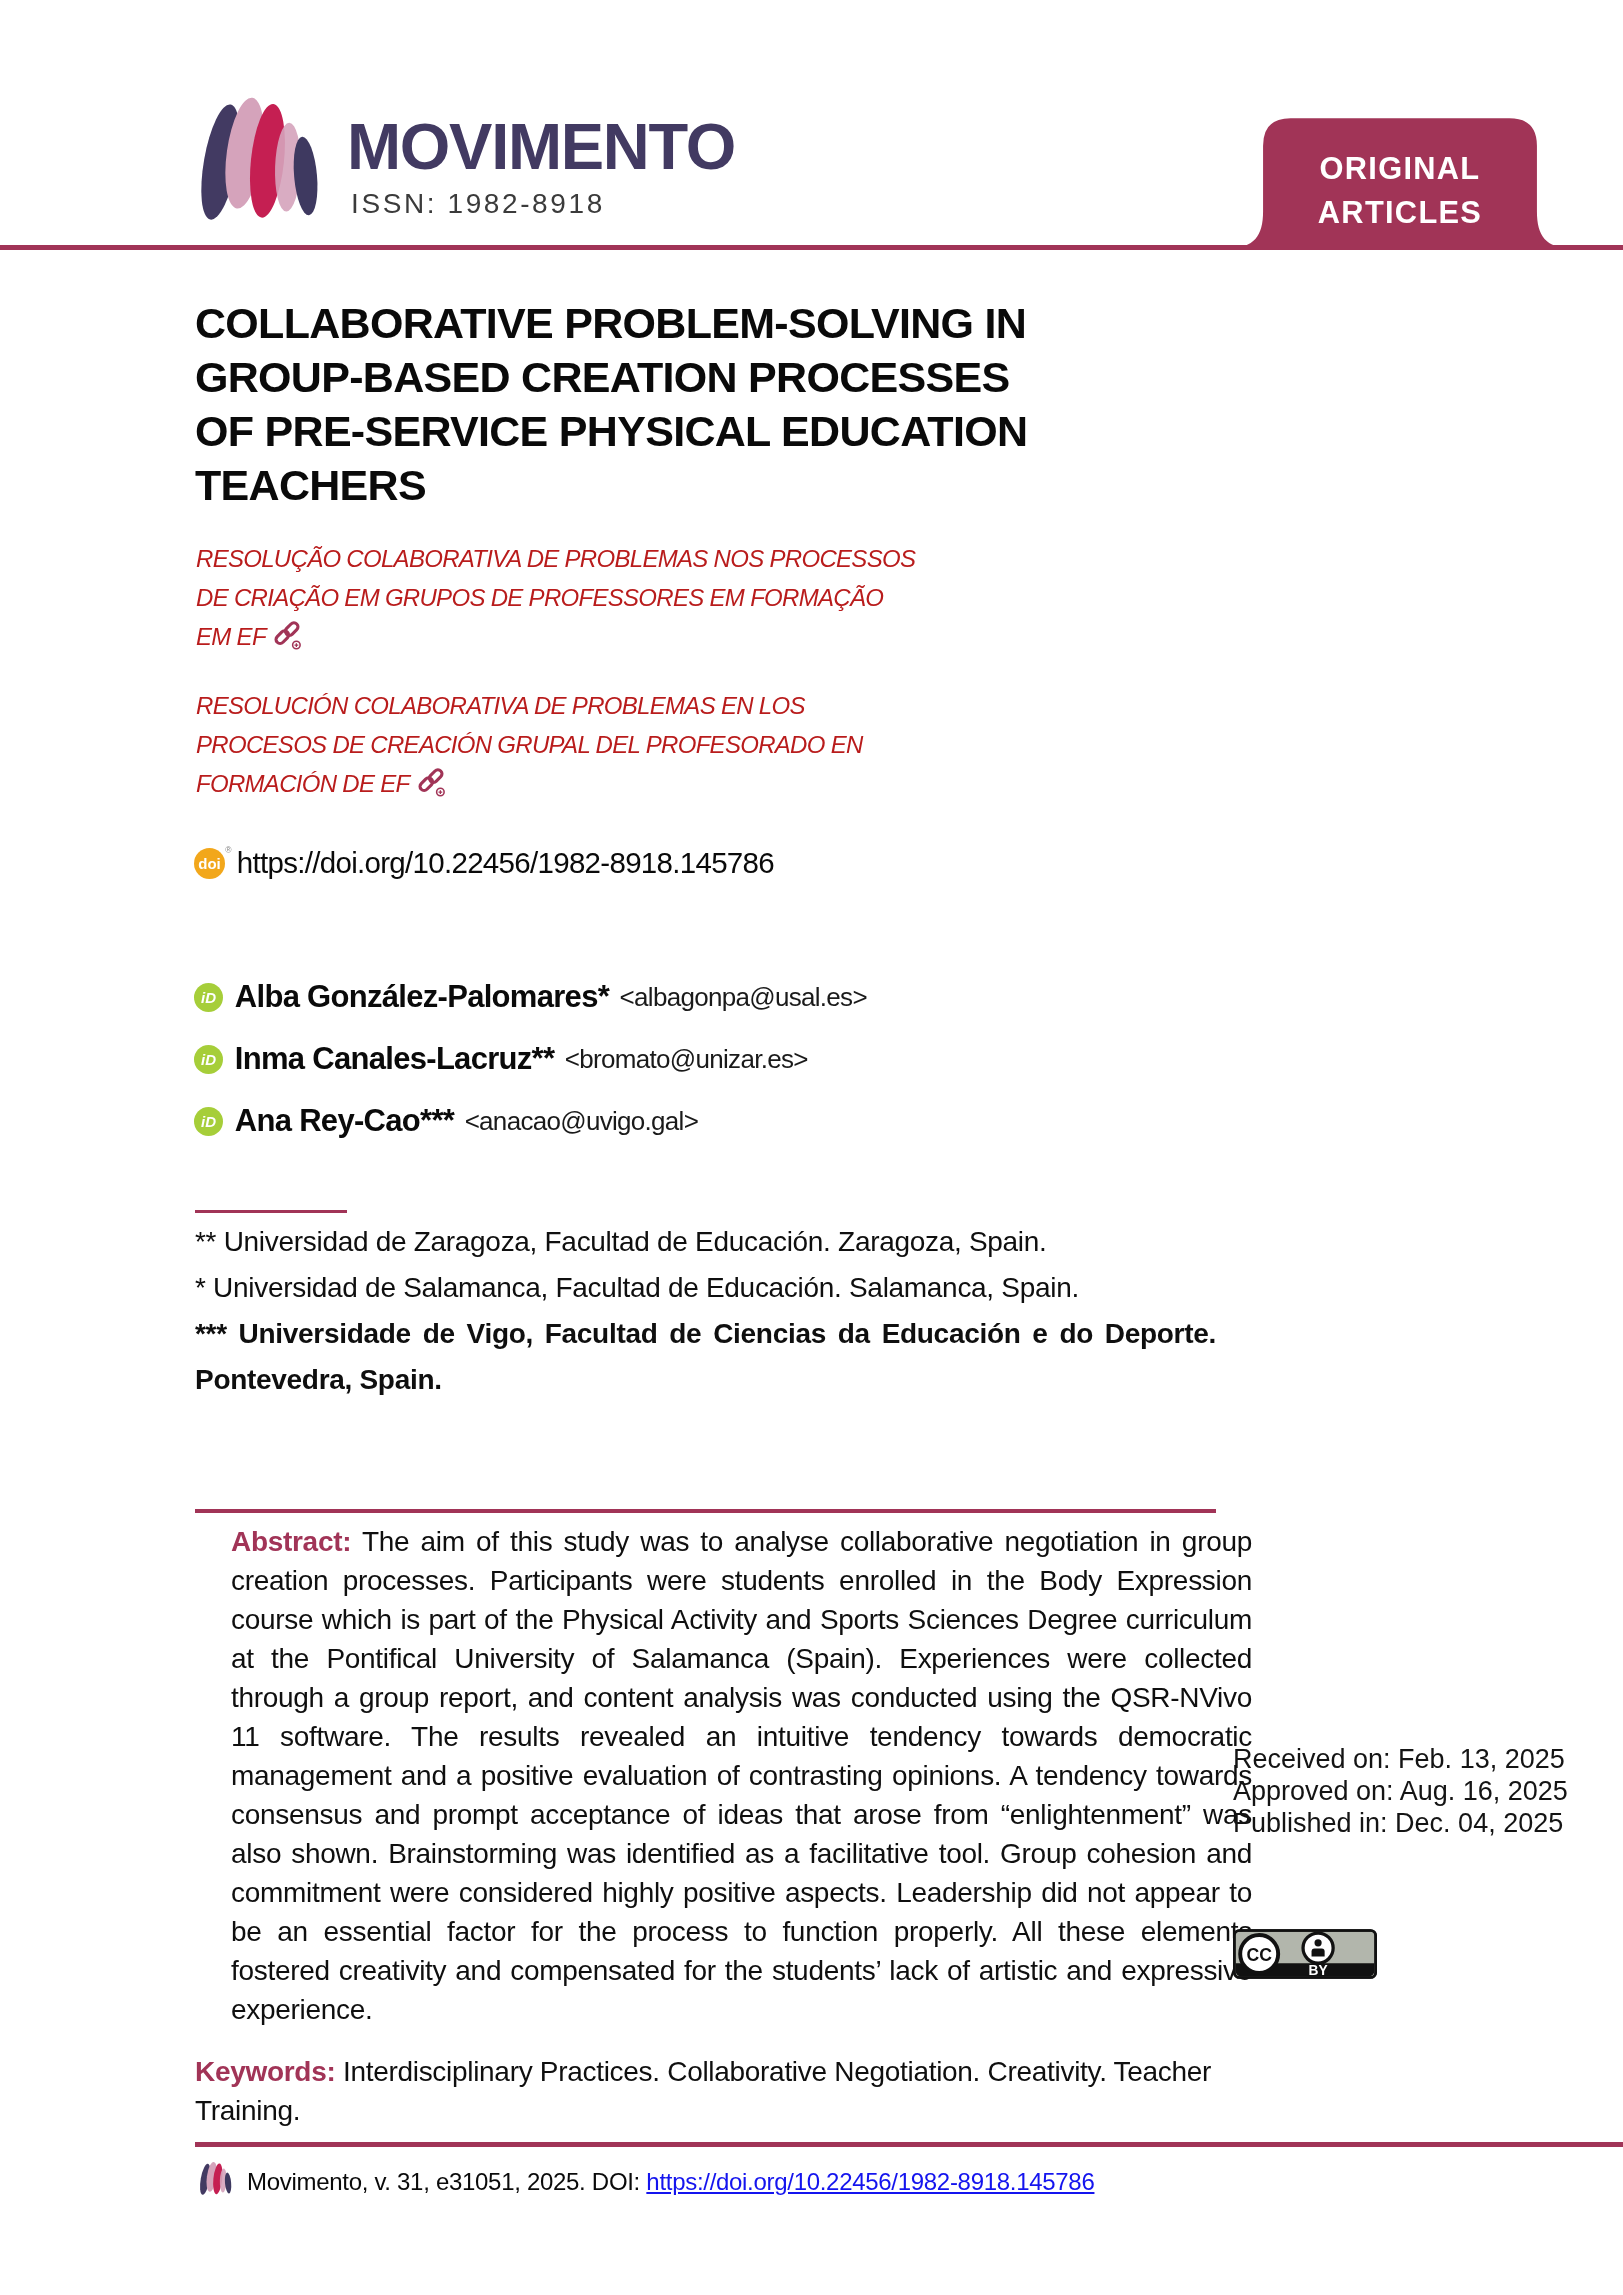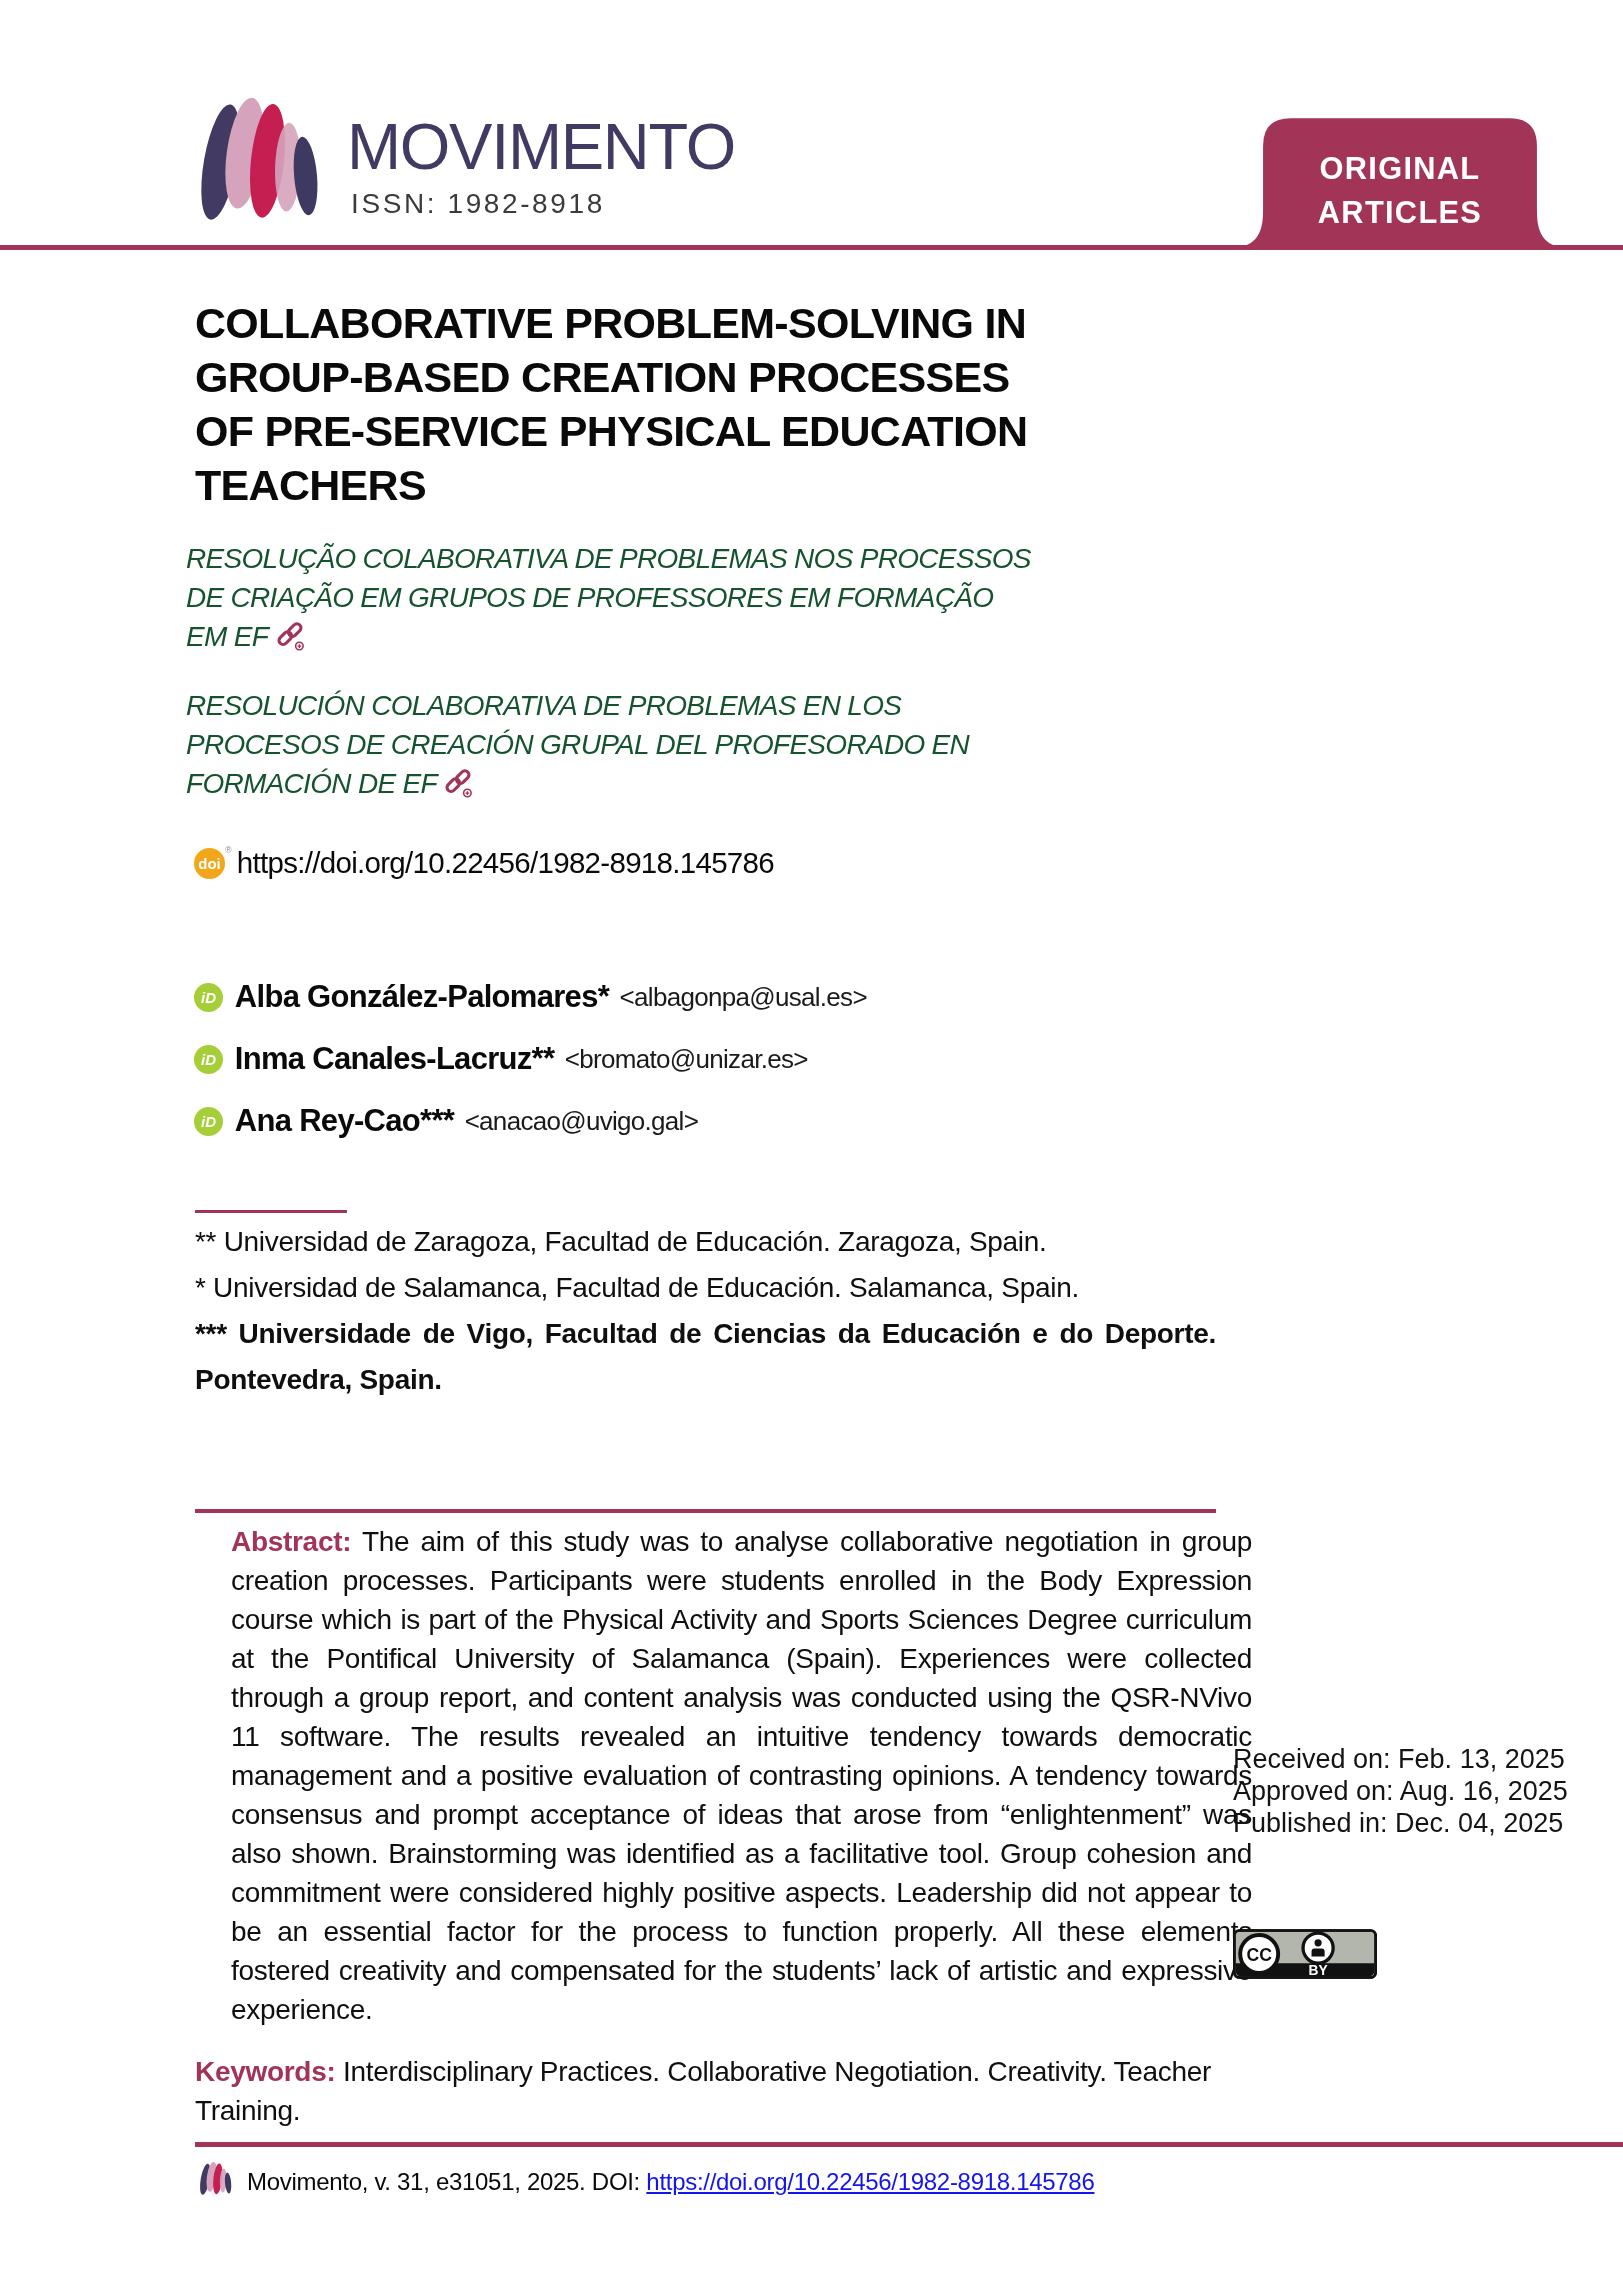--- a/index.html
+++ b/index.html
@@ -2,30 +2,30 @@
 <html style="font-size:10.5px"><head>
 <meta charset="utf-8">
 <title>Movimento Article Page</title>
 <style>
   html,body{margin:0;padding:0;background:#ffffff;}
   .page{position:relative;width:1623px;height:2295px;background:#fff;overflow:hidden;
         font-family:"Liberation Sans",sans-serif;color:#111;}
   .abs{position:absolute;}
 
   
-  .wordmark{left:347px;top:109px;font-size:65px;font-weight:normal;color:#423A62;letter-spacing:-1.3px;}
+  .wordmark{left:347px;top:109px;font-size:65px;font-weight:bold;color:#423A62;letter-spacing:-1.3px;}
   .issn{left:351px;top:188px;font-size:28px;color:#3B3B3B;letter-spacing:2.6px;font-weight:300;}
   .header-rule{left:0;top:245px;width:1623px;height:5.2px;background:#A13457;}
   .tab-svg{left:1229px;top:113px;}
 
   
   .title{left:195px;top:296px;width:1021px;font-size:43px;font-weight:bold;line-height:54px;
          color:#0a0a0a;white-space:pre-line;letter-spacing:-0.7px;}
-  .subtitle{left:186px;width:1021px;font-size:28px;font-style:italic;line-height:39px;
-            color:#14532d;white-space:pre-line;letter-spacing:-0.7px;}
+  .subtitle{left:196px;width:1021px;font-size:24px;font-style:italic;line-height:39px;
+            color:#b91c1c;white-space:pre-line;letter-spacing:-0.7px;}
   .subtitle-pt{top:539px;}
   .subtitle-es{top:686px;}
   .link-icon{display:inline-block;vertical-align:-5.2px;margin-left:6.5px;}
 
   
   .doi-row{left:194px;top:846px;display:flex;align-items:center;}
   .doi-badge{position:relative;width:31px;height:31px;border-radius:50%;background:#F2A71B;
              color:#fff;font-weight:bold;font-size:15px;display:flex;align-items:center;
              justify-content:center;margin-right:11.8px;}
   .doi-reg{position:absolute;top:-2.6px;right:-6.5px;font-size:8.5px;color:#888;font-weight:normal;}

